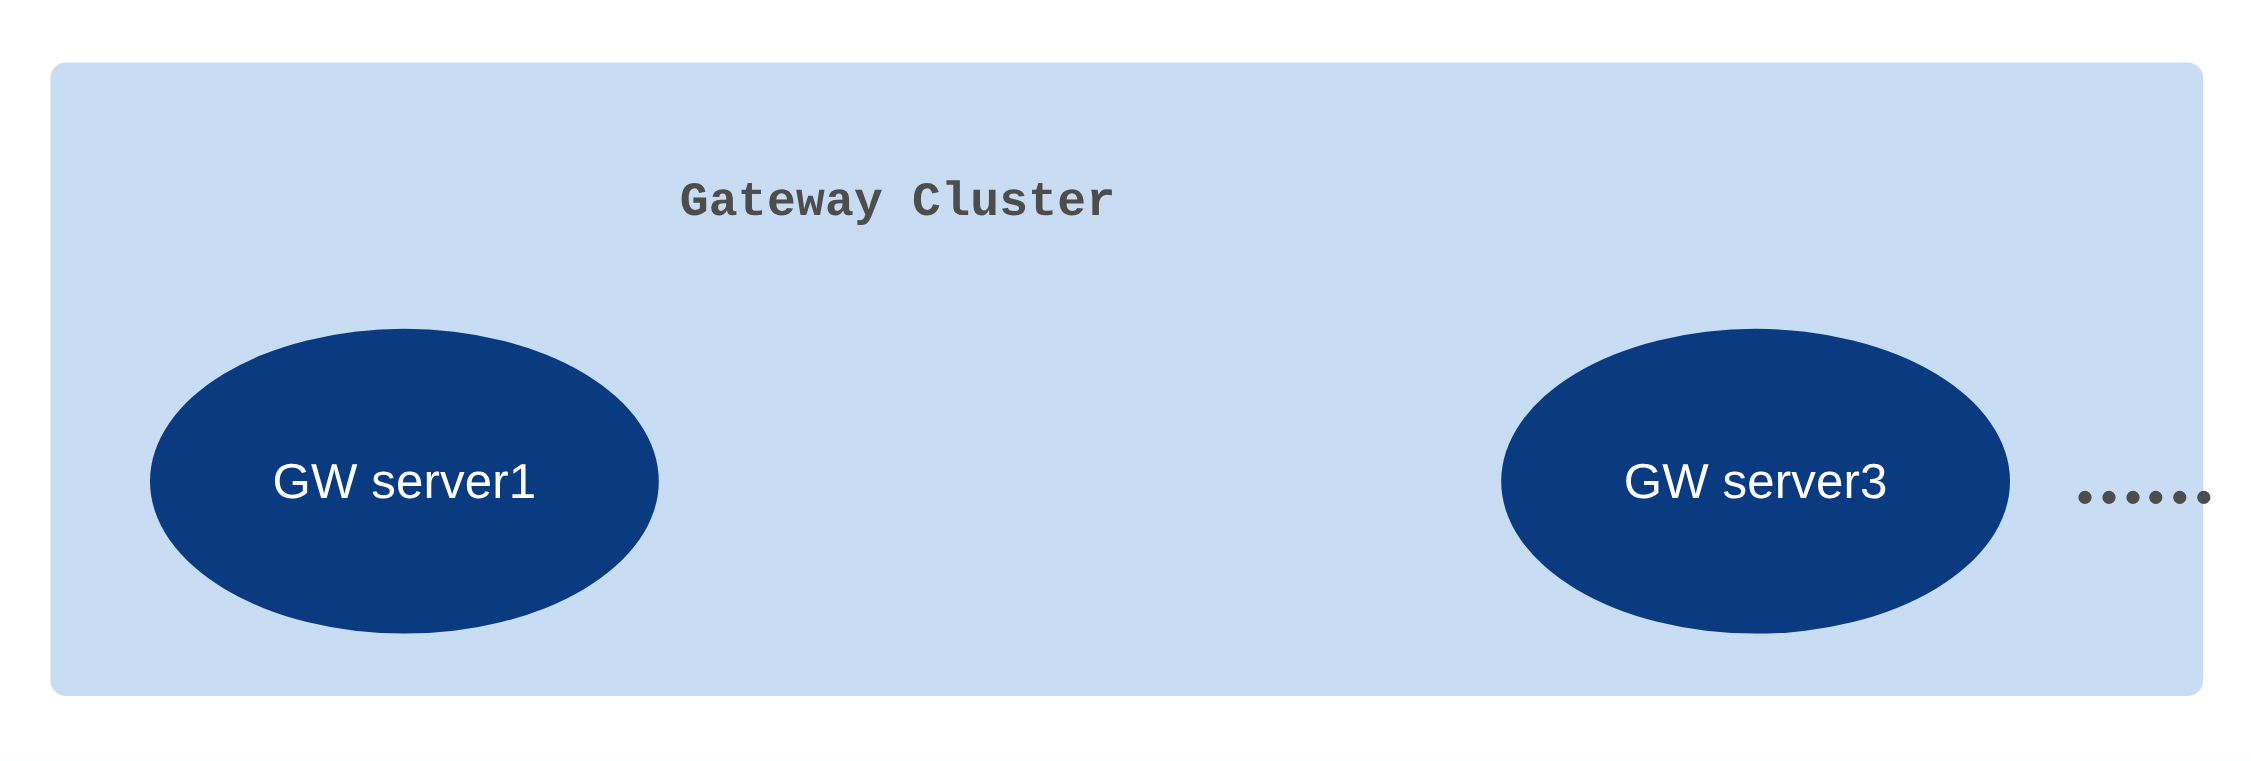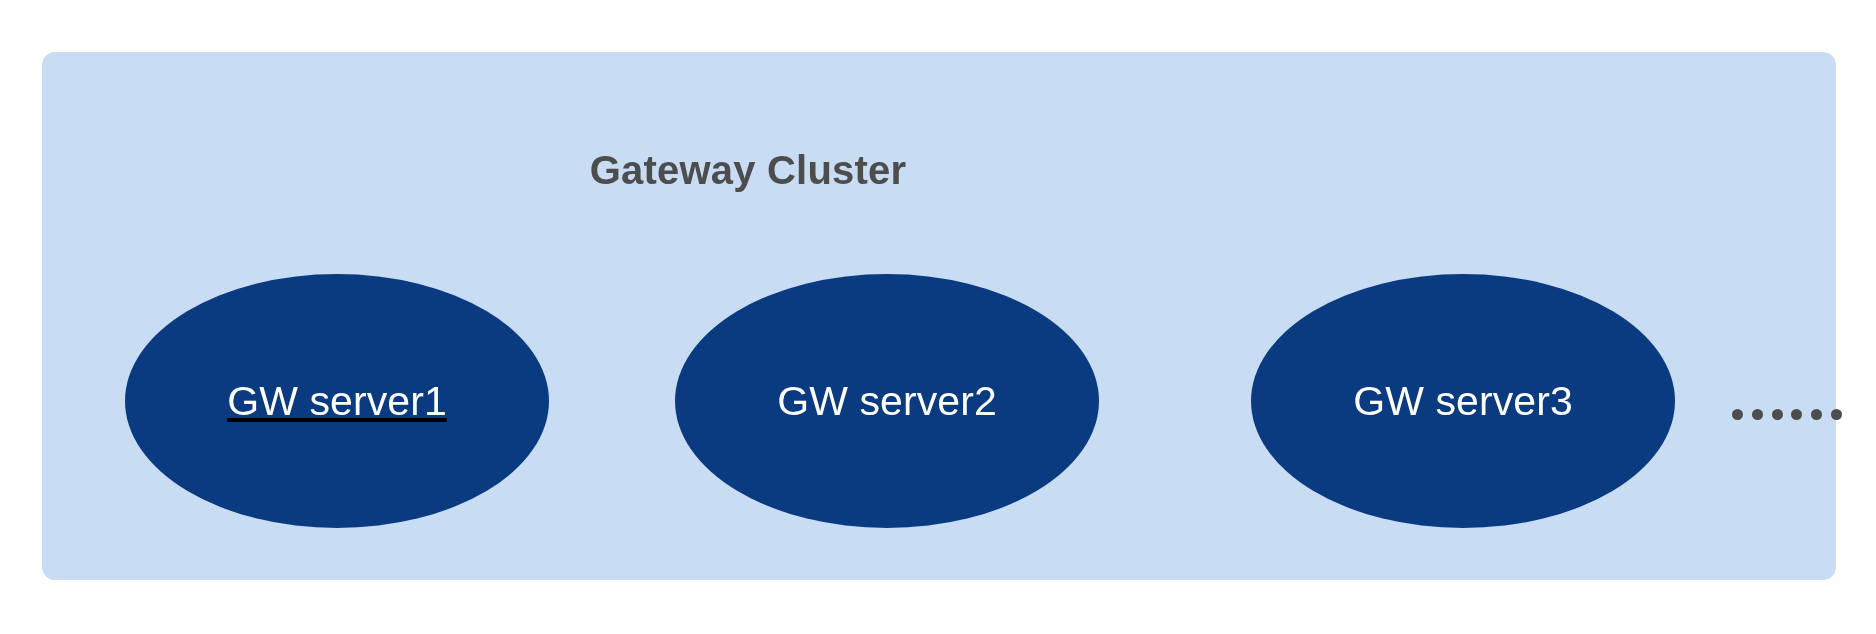--- a/index.html
+++ b/index.html
@@ -39,41 +39,42 @@
     left: 0;
     top: 98px;
     width: 1412px;           
     text-align: center;
     font-size: 40px;
     font-weight: bold;
     color: #4d4d4d;
     letter-spacing: 0.2px;
     line-height: 1;
     white-space: nowrap;
+    font-family: Liberation Mono, monospace;
   }
 
   
   .node {
     position: absolute;
     display: flex;
     align-items: center;
     justify-content: center;
     background: #0a3b80;
     border-radius: 50%;
   }
   .node-label {
     color: #ffffff;
     font-size: 41px;
     font-weight: normal;
     line-height: 1;
     white-space: nowrap;
     letter-spacing: 0.1px;
   }
 
-  .node-1 { left: 83px;   top: 222px; width: 424px; height: 254px; text-decoration: underline; }
+  .node-1 { left: 83px;   top: 222px; width: 424px; height: 254px; }
   .node-2 { left: 633px;  top: 222px; width: 424px; height: 254px; }
   .node-3 { left: 1209px; top: 222px; width: 424px; height: 254px; }
 
   
   .more-dots {
     position: absolute;
     left: 1690px;
     top: 348px;
     width: 110px;
     height: 28px;
@@ -94,23 +95,20 @@
 <div id="canvas">
 
   <div class="cluster-box">
 
     <div class="cluster-title">Gateway Cluster</div>
 
     <div class="node node-1">
       <span class="node-label">GW server1</span>
     </div>
 
-    <div class="node node-2">
-      <span class="node-label">GW server2</span>
-    </div>
 
     <div class="node node-3">
       <span class="node-label">GW server3</span>
     </div>
 
     <div class="more-dots">
       <span class="dot"></span>
       <span class="dot"></span>
       <span class="dot"></span>
       <span class="dot"></span>

